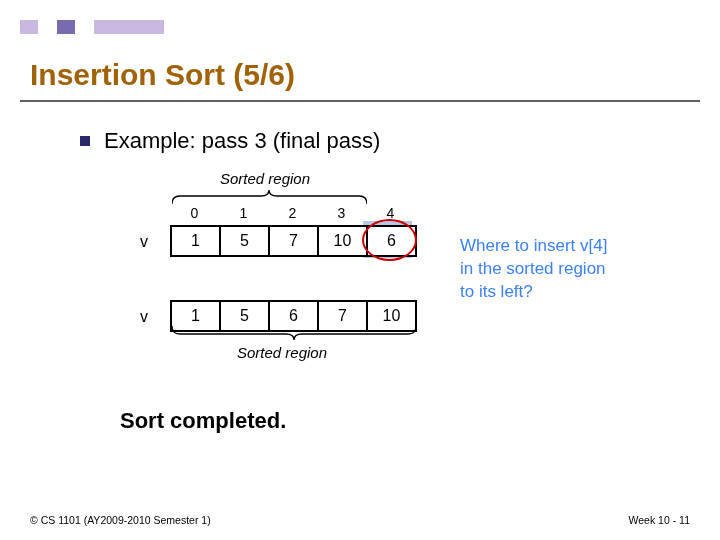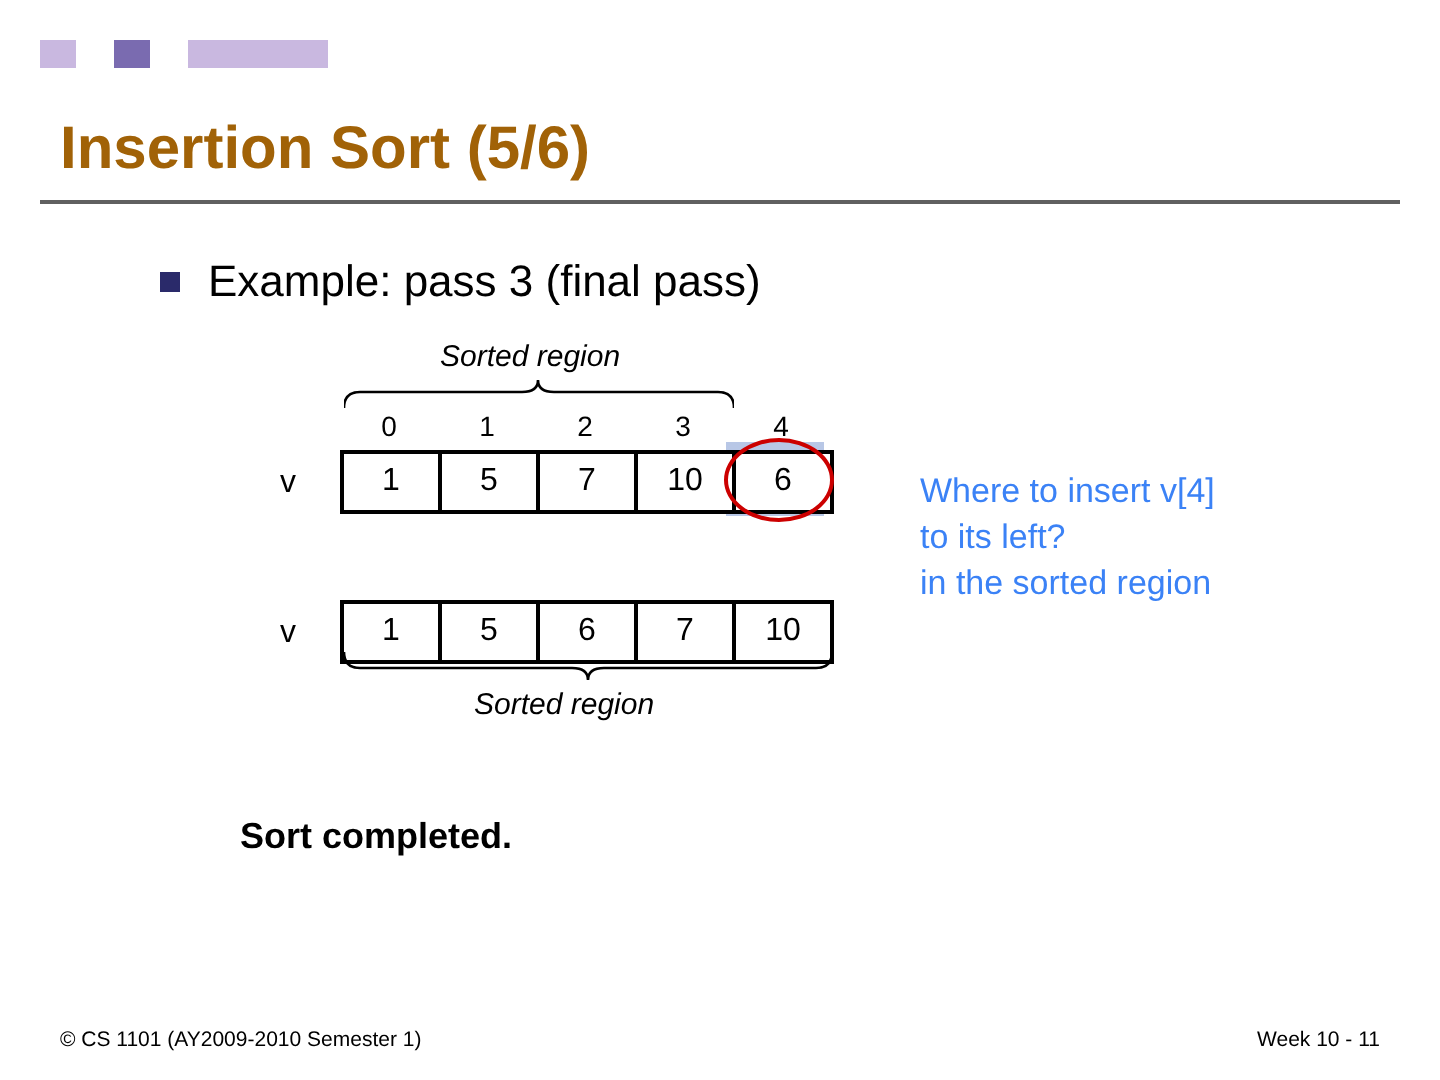--- a/index.html
+++ b/index.html
@@ -153,21 +153,21 @@
     left: 460px;
     font-size: 17px;
     color: #3b82f6;
     line-height: 1.35;
     margin-top: 39px;
   }
   .completed {
     position: absolute;
     top: 408px;
     left: 120px;
-    font-size: 18px;
+    font-size: 22px;
     font-weight: bold;
     color: #000;
   }
   .footer-left {
     position: absolute;
     bottom: 14px;
     left: 30px;
     font-size: 10.5px;
     color: #000;
     margin-top: 23px;
@@ -238,20 +238,20 @@
   </div>
 </div>
 
 <svg class="brace-bottom" viewBox="0 0 244 14" preserveAspectRatio="none">
   <path d="M0,0 Q0,8 8,8 L114,8 Q122,8 122,14 Q122,8 130,8 L236,8 Q244,8 244,0" fill="none" stroke="#000" stroke-width="1.3"></path>
 </svg>
 <div class="sorted-label-bottom">Sorted region</div>
 
 <div class="callout">
   <div>Where to insert v[4]</div>
+  <div>in the sorted region</div>
   <div>to its left?</div>
-  <div>in the sorted region</div>
 </div>
 
 <div class="completed">Sort completed.</div>
 
 <div class="footer-left">© CS 1101 (AY2009-2010 Semester 1)</div>
 <div class="footer-right">Week 10 - 11</div>
 
 </body></html>

